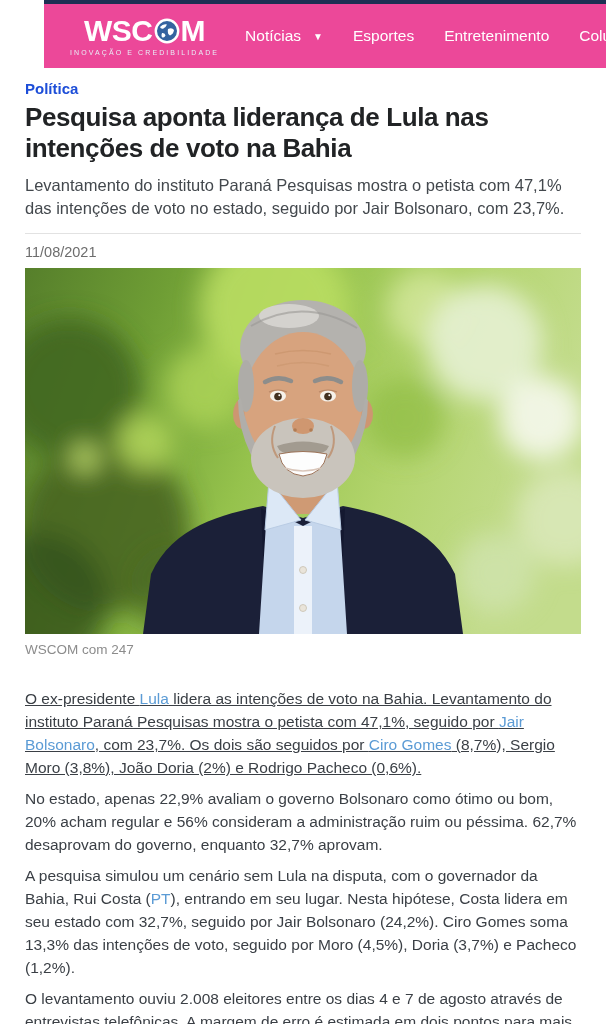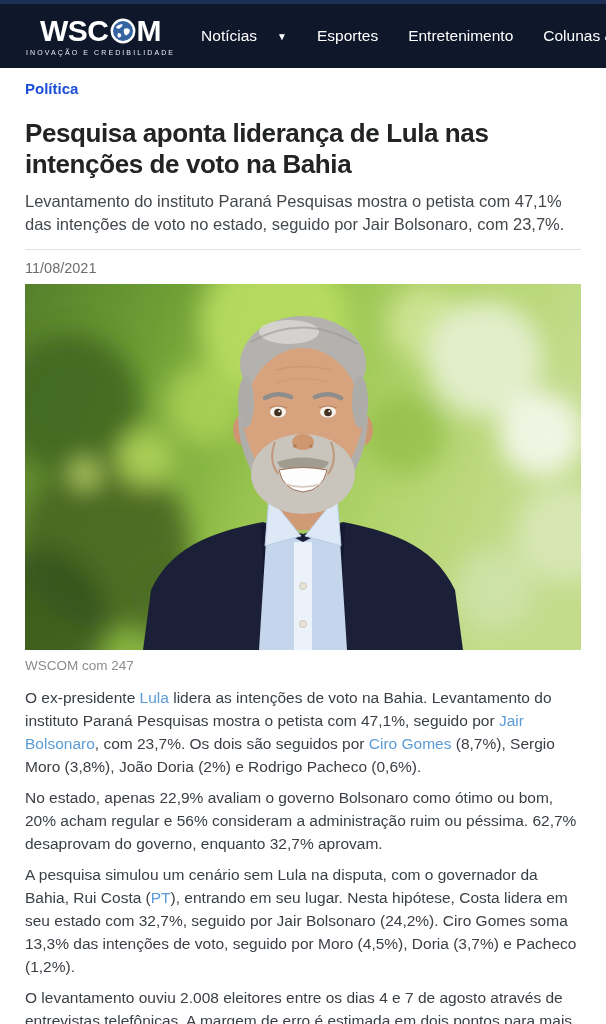--- a/index.html
+++ b/index.html
@@ -1,51 +1,52 @@
 <!DOCTYPE html>
 <html><head>
 <meta charset="utf-8">
 <style>
   * { margin:0; padding:0; box-sizing:border-box; }
   html,body { background:#ffffff; width:606px; font-family:"Liberation Sans", sans-serif; }
   body { height:1024px; overflow:hidden; }
 
   
   .site-header {
-    background:#0f172a;
+    background:#ec4899;
     border-top:4px solid #1d2f53;
     height:68px;
     display:flex;
     align-items:center;
     padding:0 18px 0 26px;
+    margin-left:44px;
   }
   .logo { display:flex; flex-direction:column; align-items:center; cursor:pointer; }
   .logo-line { display:flex; align-items:center; color:#fff; font-weight:bold; font-size:30px; letter-spacing:-0.5px; line-height:1; }
   .logo-globe { width:26px; height:26px; margin:0 1px; display:block; }
   .logo-tagline { color:#e8edf6; font-size:7px; letter-spacing:2.1px; margin-top:3px; white-space:nowrap; }
 
   .main-nav { display:flex; align-items:center; margin-left:26px; gap:30px; }
-  .nav-item { color:#ffffff; font-size:15.5px; text-decoration:none; white-space:nowrap; display:flex; align-items:center; gap:20px;justify-content:flex-end; }
+  .nav-item { color:#ffffff; font-size:15.5px; text-decoration:none; white-space:nowrap; display:flex; align-items:center; gap:12px;justify-content:flex-end; }
   .caret { font-size:10px; line-height:1; position:relative; top:1px; }
 
   
   .content { padding:0 25px; }
   .category-link { display:inline-block; margin-top:12px; color:#1d4ed8; font-size:15px; font-weight:bold; text-decoration:none; }
-  h1.headline { margin-top:20px; font-size:26px; line-height:31px; letter-spacing:-0.4px; color:#212325; font-weight:bold; }
+  h1.headline { margin-top:4px; font-size:26px; line-height:31px; letter-spacing:-0.4px; color:#212325; font-weight:bold; }
   .deck { margin-top:10px; font-size:16.5px; line-height:23px; color:#43484d; }
   .rule { border:none; border-top:1px solid #e2e2e2; margin-top:13px; }
   .pub-date { margin-top:10px; font-size:14.5px; color:#6d6d6d; }
 
   figure.hero { margin-top:8px; width:450px; }
   .hero svg { display:block; width:556px; height:366px; }
   figcaption { margin-top:8px; font-size:13.5px; color:#8c8c8c; }
 
   .article-body { margin-top:6px; }
   .body-para { font-size:15.5px; line-height:23px; color:#3a3f45; margin-top:8px; }
-  .body-para:first-child { margin-top:13px; }
+  .body-para:first-child { margin-top:30px;text-decoration:underline; }
   .inline-link { color:#5b9bd5; text-decoration:none; }
 </style>
 </head>
 <body>
 
 <header class="site-header">
   <div class="logo">
     <div class="logo-line">
       <span>WSC</span>
       <svg class="logo-globe" viewBox="0 0 26 26">

